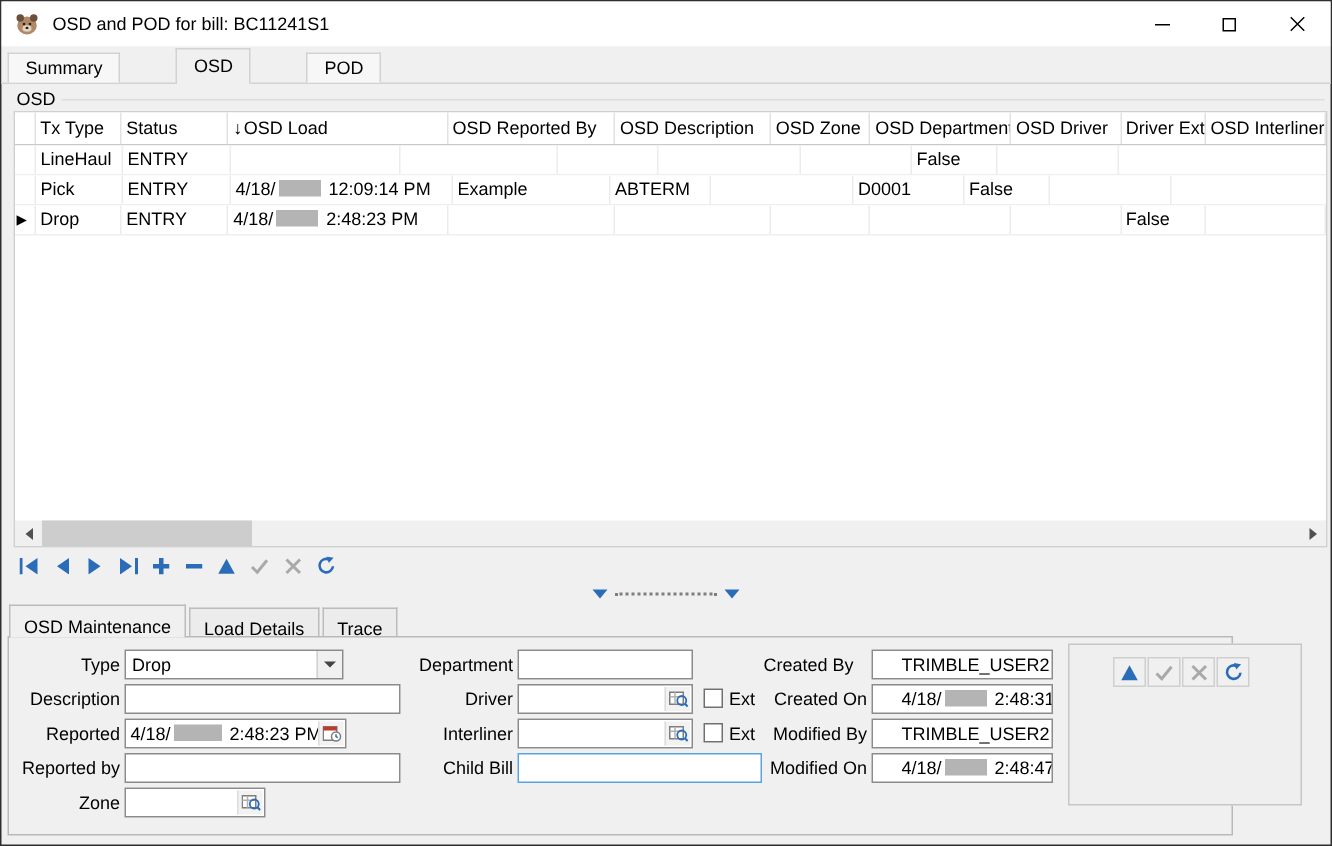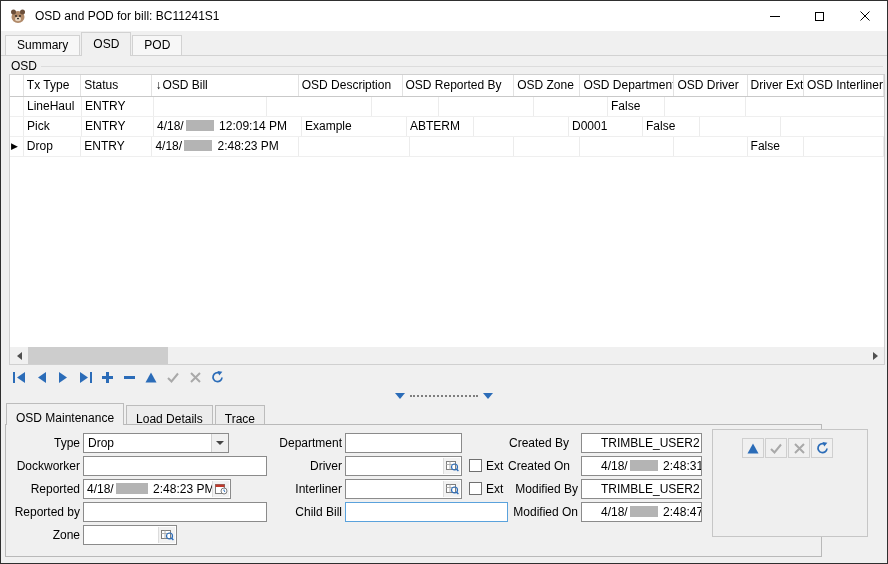--- a/index.html
+++ b/index.html
@@ -15,21 +15,21 @@
   .titlebar { position:absolute; left:0; top:0; right:0; height:30px; background:#fff; display:flex; align-items:center; }
   .app-icon { margin-left:9px; width:17px; height:16px; flex:0 0 auto; }
   .title { margin-left:8px; white-space:nowrap; }
   .capbtns { margin-left:auto; display:flex; height:100%; }
   .capbtn { width:45px; height:100%; display:flex; align-items:center; justify-content:center; cursor:default; }
   .glyph-min { width:10px; height:1px; background:#000; }
   .glyph-max { width:9px; height:9px; border:1px solid #000; }
 
   
   .tabstrip { position:absolute; left:0; top:30px; right:0; height:25px; background:#f0f0f0;
-    border-bottom:1px solid #d2d2d2; display:flex; align-items:flex-end; padding-left:4px; }
+    border-bottom:1px solid #d2d2d2; display:flex; align-items:flex-end; padding-left:4px;gap:36px; }
   .tab { height:20px; line-height:19px; padding:0 11px; background:#f7f7f7; border:1px solid #d2d2d2;
     border-bottom:none; margin-right:1px; white-space:nowrap; }
   .tab.sel { height:24px; line-height:23px; background:#f0f0f0; margin-bottom:-1px; position:relative; z-index:2; }
 
   
   .grouplabel { position:absolute; left:10px; top:58px; }
   .groupline { position:absolute; left:40px; right:4px; top:65px; height:1px; background:#dcdcdc; }
 
   
   .gridbox { position:absolute; left:8px; top:73px; width:876px; height:291px; background:#fff; border:1px solid #d0d0d0; }
@@ -127,23 +127,23 @@
   </div>
 
   <span class="grouplabel">OSD</span>
   <div class="groupline"></div>
 
   <div class="gridbox">
     <div class="ghead">
       <span class="gcell gc0"></span>
       <span class="gcell gc1">Tx Type</span>
       <span class="gcell gc2">Status</span>
-      <span class="gcell gc3"><span class="sortarrow">↓</span><span>OSD Bill</span></span>
+      <span class="gcell gc3"><span class="sortarrow">↓</span><span>OSD Load</span></span>
+      <span class="gcell gc4">OSD Reported By</span>
       <span class="gcell gc5">OSD Description</span>
-      <span class="gcell gc4">OSD Reported By</span>
       <span class="gcell gc6">OSD Zone</span>
       <span class="gcell gc7">OSD Department</span>
       <span class="gcell gc8">OSD Driver</span>
       <span class="gcell gc9">Driver Ext</span>
       <span class="gcell gc10">OSD Interliner</span>
     </div>
 
     <div class="grow">
       <span class="gcell gc0 rowmarker"></span>
       <span class="gcell gc1">LineHaul</span>
@@ -267,21 +267,21 @@
   <div class="bpanel">
 
     <span class="flabel lab-l" style="top:8px;">Type</span>
     <div class="combo" style="left:77px; top:8px; width:146px;">
       <span class="val">Drop</span>
       <div class="dd">
           <div class="dd-arrow"></div>
         </div>
     </div>
 
-    <span class="flabel lab-l" style="top:31px;">Dockworker</span>
+    <span class="flabel lab-l" style="top:31px;">Description</span>
     <input class="inp" style="left: 77px; top: 31px; width: 184px;" value="">
 
     <span class="flabel lab-l" style="top:54px;">Reported</span>
     <div class="inpwrap" style="left:77px; top:54px; width:148px;">
       <span style="position:absolute; left:3px; top:1px; line-height:17px; white-space:nowrap;"><span>4/18/</span><span class="redact"></span><span> 2:48:23 PM</span></span>
       <button class="inpbtn">
         <svg width="13" height="12">
           <rect x="0.5" y="1.5" width="9" height="9" fill="#fff" stroke="#7d7d7d"></rect>
           <rect x="0.5" y="1.5" width="9" height="2.5" fill="#c0392b"></rect>
           <circle cx="9" cy="8" r="3" fill="#fff" stroke="#7d7d7d"></circle>
@@ -338,21 +338,21 @@
     </div>
     <span class="cb" style="left:463px; top:57px;"></span>
     <span class="cblab" style="left:480px; top:57px;">Ext</span>
 
     <span class="flabel lab-m" style="top:77px;">Child Bill</span>
     <input class="inp focused" style="left: 339px; top: 77px; width: 163px;" value="">
 
     <span class="flabel lab-r" style="top:8px;text-align:center;">Created By</span>
     <div class="valbox" style="left:575px; top:8px; width:121px;">TRIMBLE_USER2</div>
 
-    <span class="flabel lab-r" style="top:31px;text-align:center;">Created On</span>
+    <span class="flabel lab-r" style="top:31px;">Created On</span>
     <div class="valbox" style="left:575px; top:31px; width:121px;"><span>4/18/</span><span class="redact sm"></span><span> 2:48:31 PM</span></div>
 
     <span class="flabel lab-r" style="top:54px;">Modified By</span>
     <div class="valbox" style="left:575px; top:54px; width:121px;">TRIMBLE_USER2</div>
 
     <span class="flabel lab-r" style="top:77px;">Modified On</span>
     <div class="valbox" style="left:575px; top:77px; width:121px;"><span>4/18/</span><span class="redact sm"></span><span> 2:48:47 PM</span></div>
 
     <div class="toolbox">
       <div class="toolbar">

